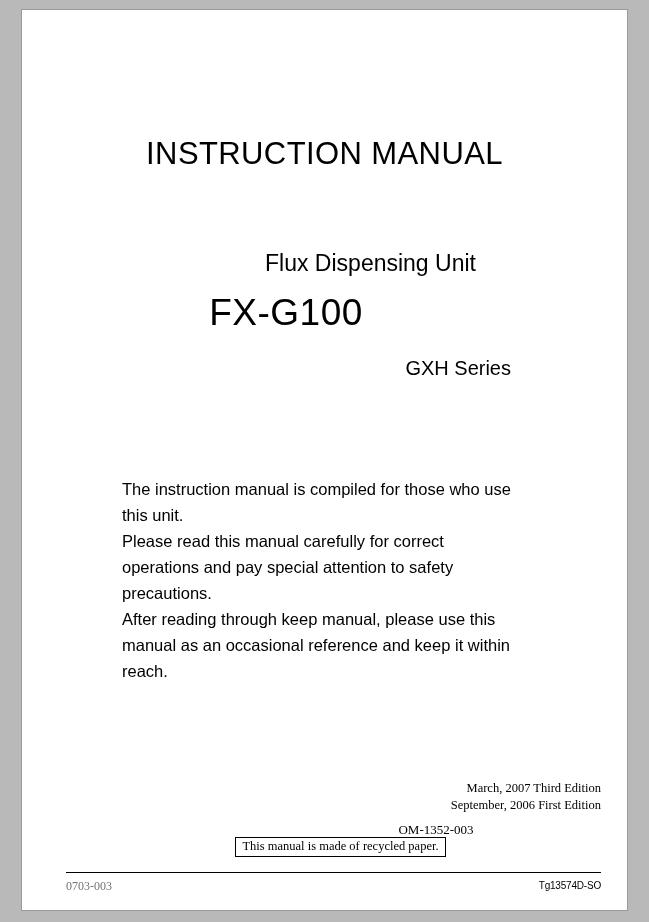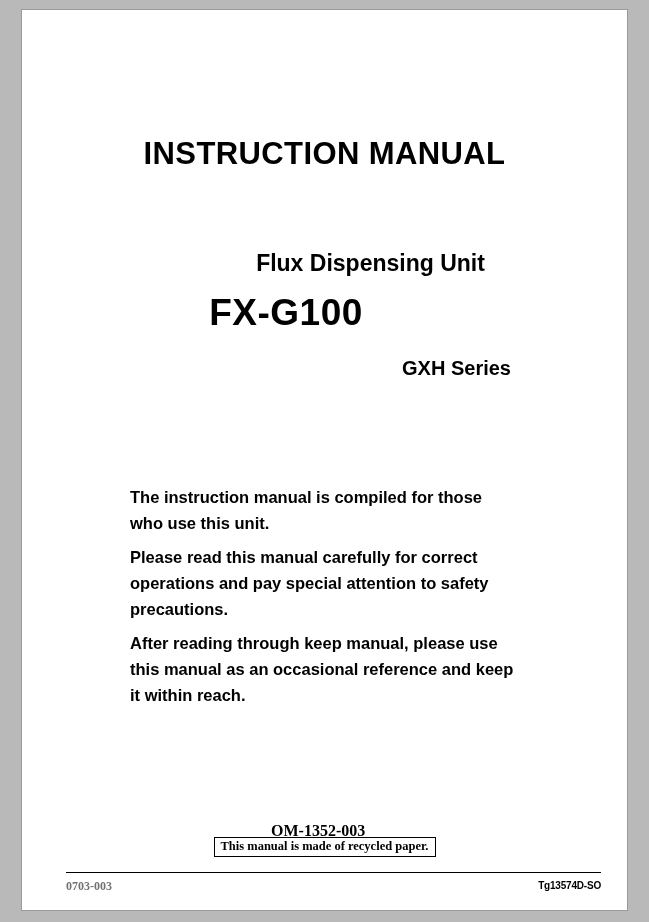--- a/index.html
+++ b/index.html
@@ -24,21 +24,20 @@
     background: #ffffff;
     box-shadow: 0 0 0 1px #9a9a9a;
   }
   .page-inner {
     position: absolute;
     left: 0;
     top: 0;
     right: 0;
     bottom: 0;
     padding: 0;
-    font-weight: bold;
   }
 
   .title-main {
     position: absolute;
     top: 126px;
     left: 0;
     width: 605px;
     text-align: center;
     font-size: 31px;
     letter-spacing: 0.4px;
@@ -77,49 +76,49 @@
   .body-text {
     position: absolute;
     top: 466px;
     left: 100px;
     width: 400px;
     font-size: 16.5px;
     line-height: 26px;
     color: #000;
   }
   .body-text p {
-    margin: 8px;
+    margin: 0;
   }
 
   .dates {
     position: absolute;
     right: 26px;
     top: 770px;
     width: 330px;
     text-align: right;
     font-family: "Liberation Serif", serif;
     font-size: 12.5px;
     line-height: 17px;
     color: #000;
   }
   .doc-code {
     position: absolute;
     right: 26px;
     top: 812px;
     width: 330px;
-    text-align: left;
+    text-align: center;
     font-family: "Liberation Serif", serif;
-    font-size: 16px;
+    font-size: 13px;
     color: #000;
   }
 
   .recycled {
     position: absolute;
     top: 826px;
-    left: 0;
+    left: 16px;
     width: 605px;
     text-align: center;
   }
   .recycled span {
     display: inline-block;
     border: 1px solid #000;
     padding: 1px 6px 2px 6px;
     font-size: 12.5px;
     font-family: "Liberation Serif", serif;
     background: #fff;
@@ -166,20 +165,24 @@
       <div class="model">FX-G100</div>
 
       <div class="series">GXH Series</div>
 
       <div class="body-text">
         <p>The instruction manual is compiled for those who use this unit.</p>
         <p>Please read this manual carefully for correct operations and pay special attention to safety precautions.</p>
         <p>After reading through keep manual, please use this manual as an occasional reference and keep it within reach.</p>
       </div>
 
+      <div class="dates">
+        <div>March, 2007 Third Edition</div>
+        <div>September, 2006 First Edition</div>
+      </div>
 
       <div class="doc-code">OM-1352-003</div>
 
       <div class="recycled">
         <span>This manual is made of recycled paper.</span>
       </div>
 
       <div class="footer-rule"></div>
 
       <div class="footer-left">0703-003</div>

